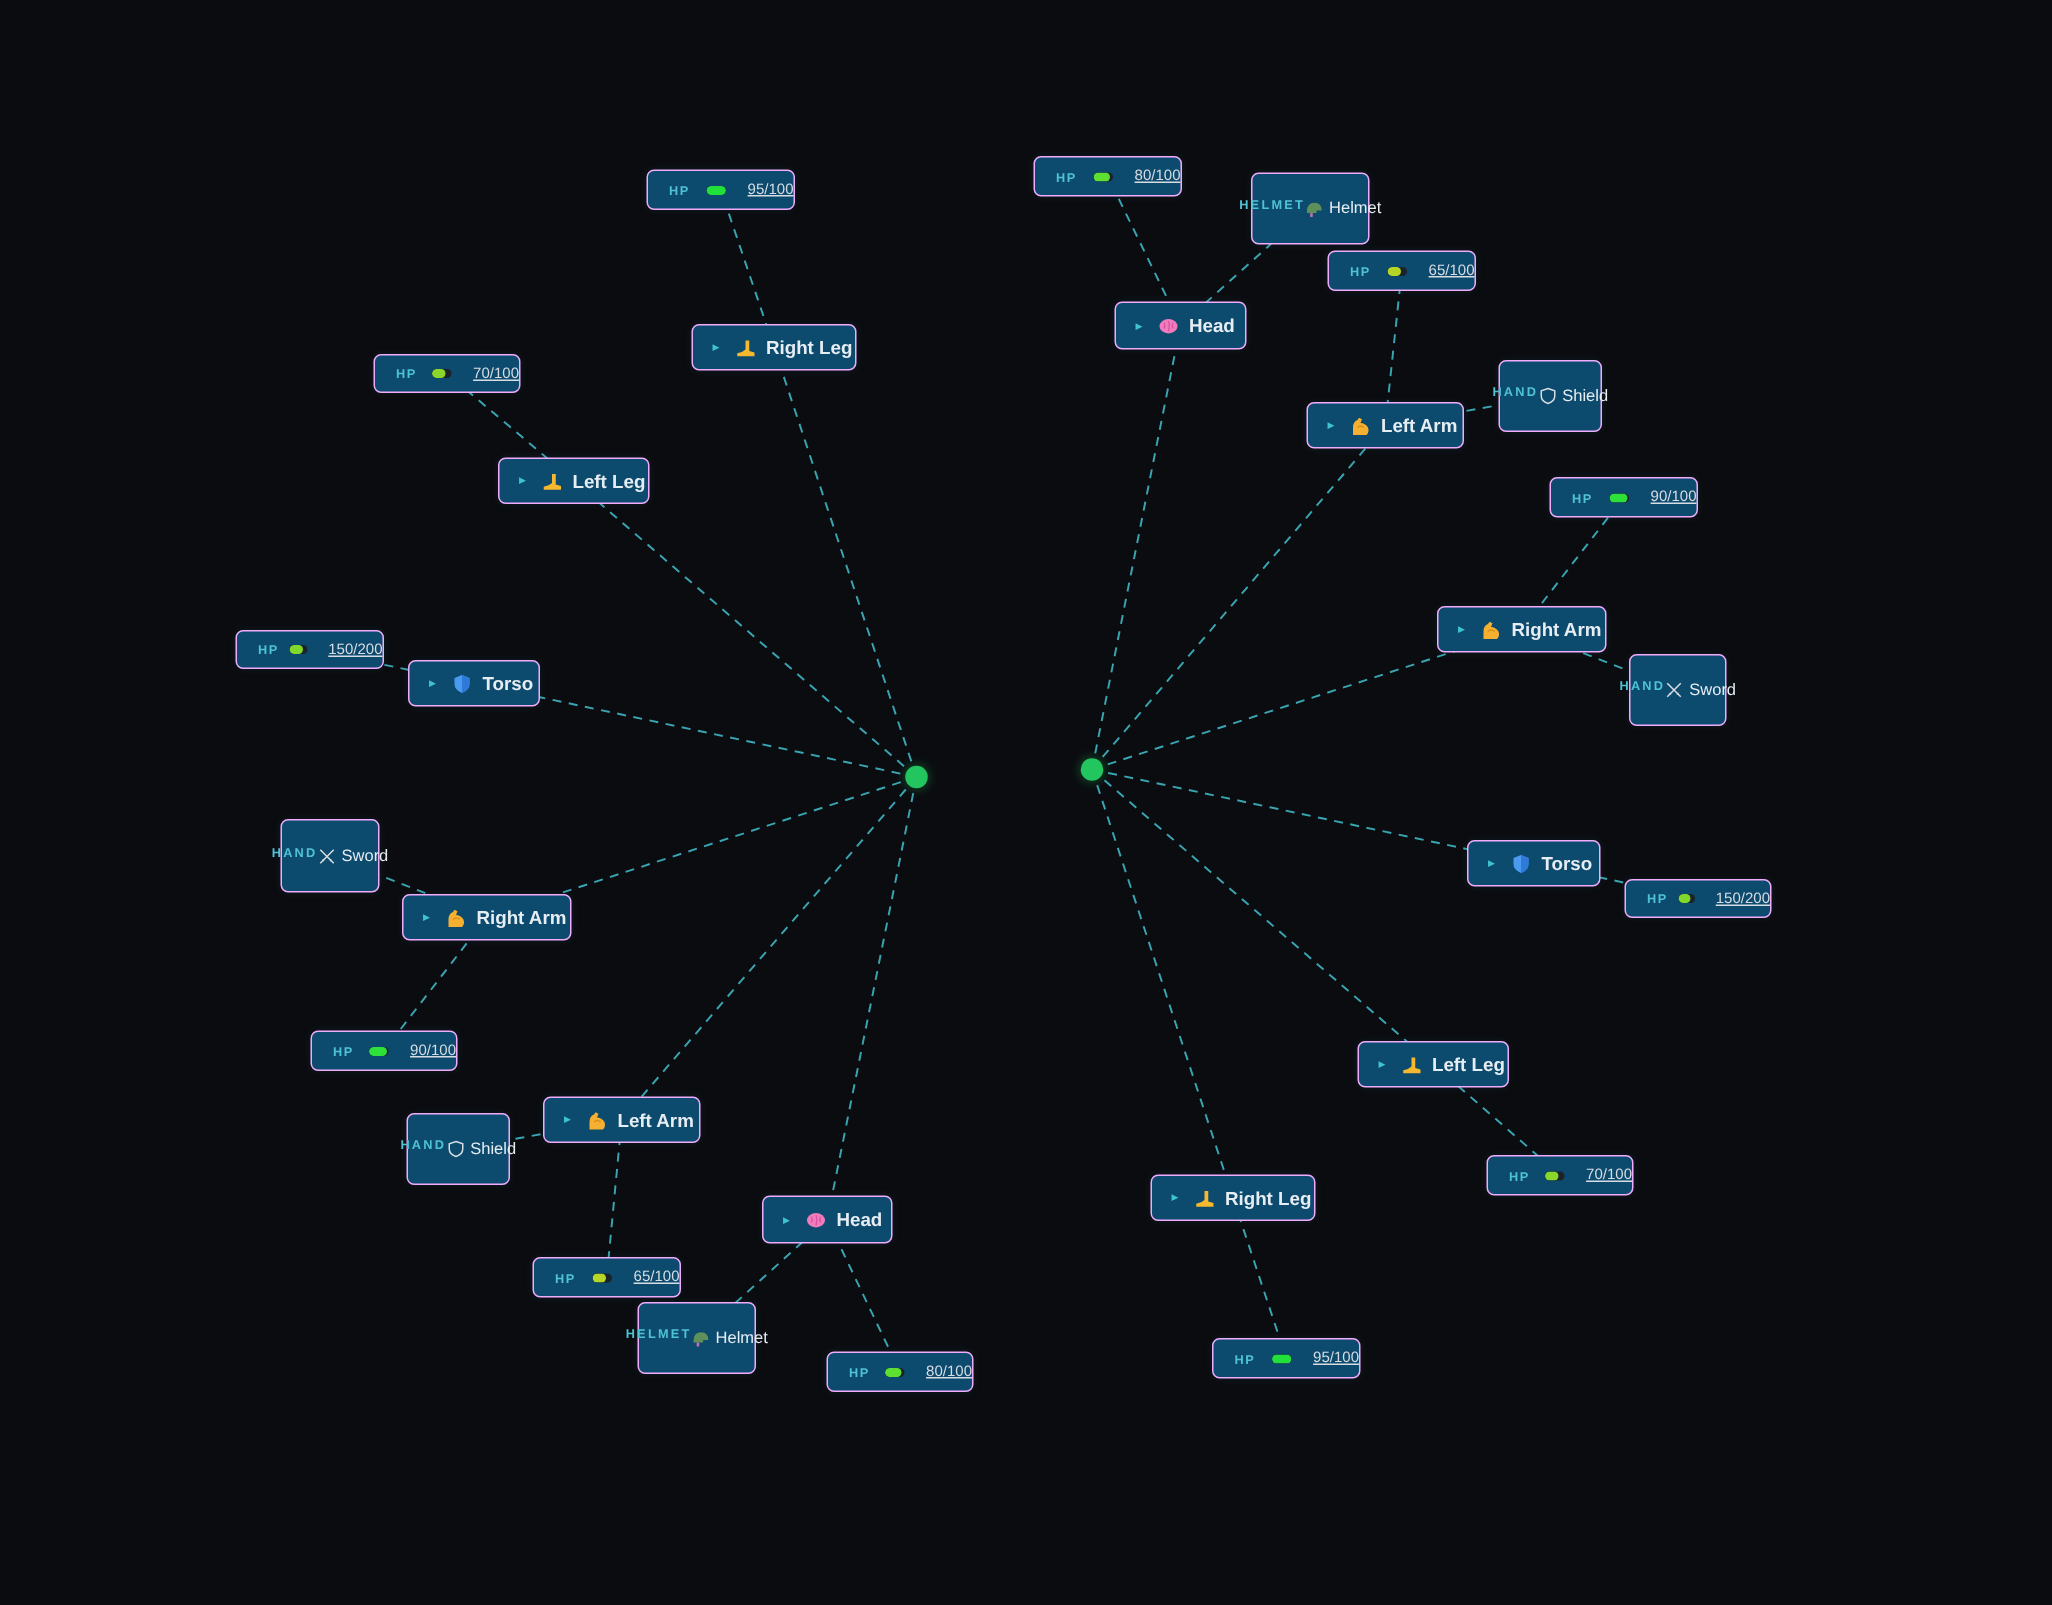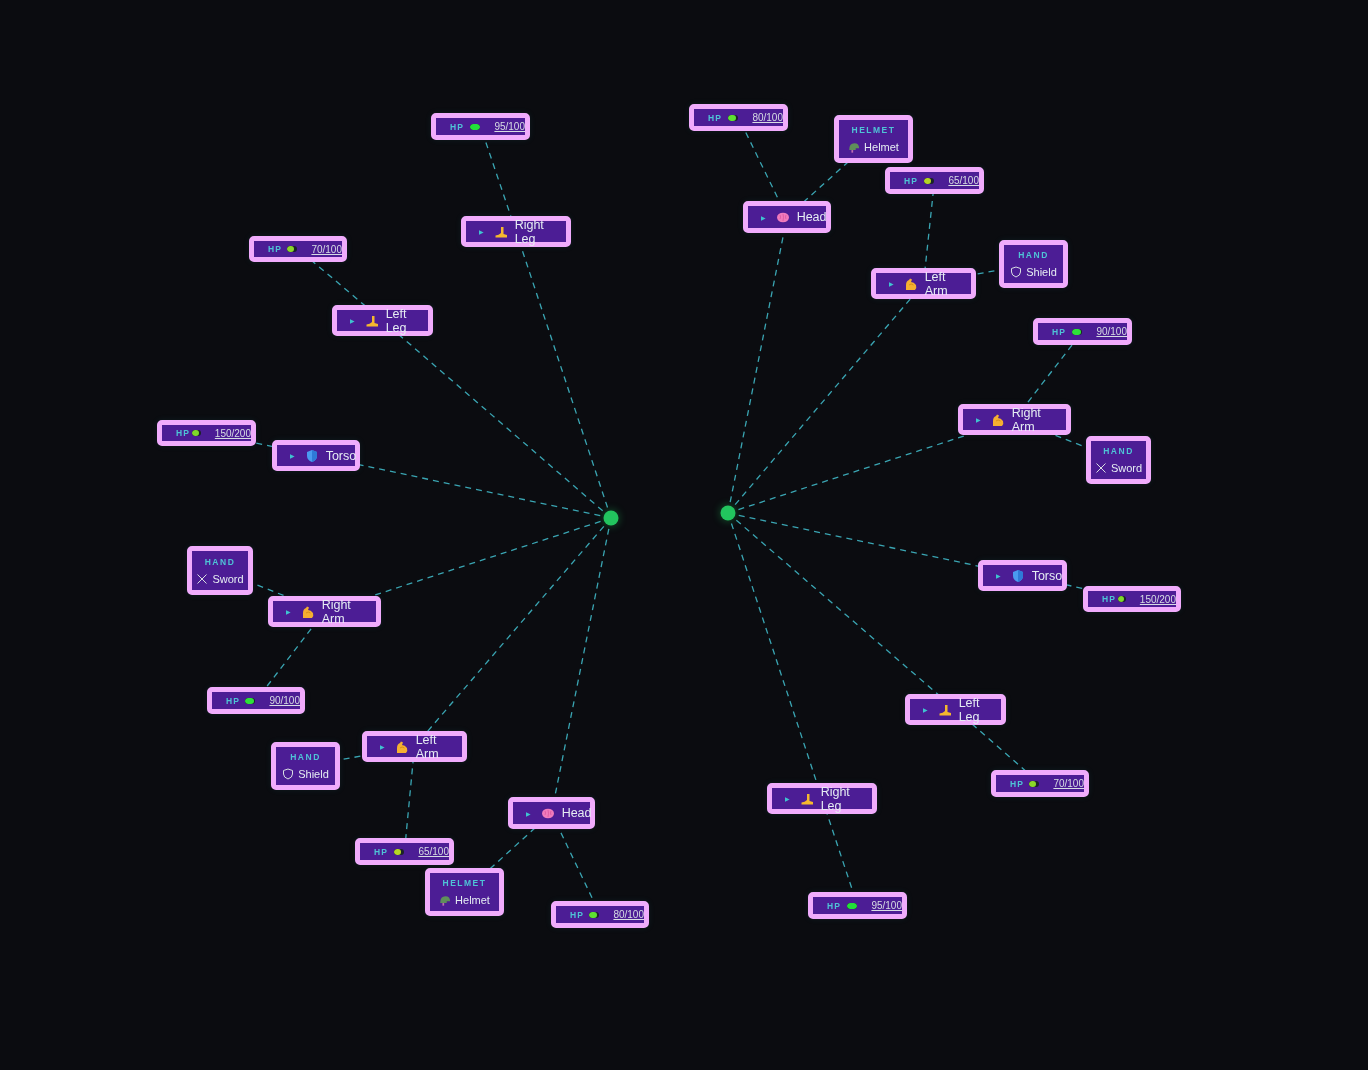--- a/index.html
+++ b/index.html
@@ -12,33 +12,33 @@
   #canvas { position:absolute; left:0; top:0; width:1368px; height:1070px; }
   svg.edges { position:absolute; left:0; top:0; }
   .edge { stroke:#3fb6c4; stroke-width:1.3; stroke-dasharray:6 5; fill:none; opacity:0.9; }
   .root {
     position:absolute; width:15px; height:15px; border-radius:50%;
     background:#22c55e; box-shadow:0 0 8px rgba(34,197,94,0.45);
     transform:translate(-50%,-50%);
   }
   .node {
     position:absolute; box-sizing:border-box;
-    background:#4c1d95; border:5px solid #f0abfc; border-radius:5px;
+    background:#0c4a6e; border:1px solid #f0abfc; border-radius:5px;
     box-shadow:0 0 6px rgba(40,140,150,0.12);
     color:#e6edf3;
   }
-  .part { display:flex; align-items:center; padding:0 0 0 13px; font-size:12.5px; }
+  .part { display:flex; align-items:center; padding:0 0 0 13px; font-size:12.5px;font-weight:bold; }
   .part .tri { color:#3fc3d0; font-size:6px; margin-right:10px; }
   .part .ico { width:14px; height:14px; margin-right:7px; display:inline-flex; align-items:center; justify-content:center; }
   .hp { display:flex; align-items:center; padding:0 0 0 14px; font-size:10px; }
   .hp .lbl { color:#4fc3d6; font-weight:bold; font-size:8.5px; letter-spacing:1px; width:26px; }
   .hp .track { width:14px; height:6px; border-radius:3px; background:#1b2229; position:relative; overflow:hidden; margin-right:14px; }
   .hp .fill { position:absolute; left:0; top:0; bottom:0; border-radius:3px; }
   .hp .val { color:#d7dde3;text-decoration:underline; }
-  .equip { display:flex; flex-direction:column; align-items:center; justify-content:center; font-size:11px; }
+  .equip { display:flex; flex-direction:row; align-items:center; justify-content:center; font-size:11px; }
   .equip .slot { color:#4fc3d6; font-weight:bold; font-size:8.5px; letter-spacing:1.5px; margin-bottom:6px; }
   .equip .row { display:flex; align-items:center; }
   .equip .ico { width:12px; height:12px; margin-right:4px; display:inline-flex; align-items:center; justify-content:center; }
 </style>
 </head>
 <body>
 
 <div id="canvas">
   <svg class="edges" width="1368" height="1070">
       <line x1="611" y1="518" x2="516" y2="231.5" class="edge"></line>

